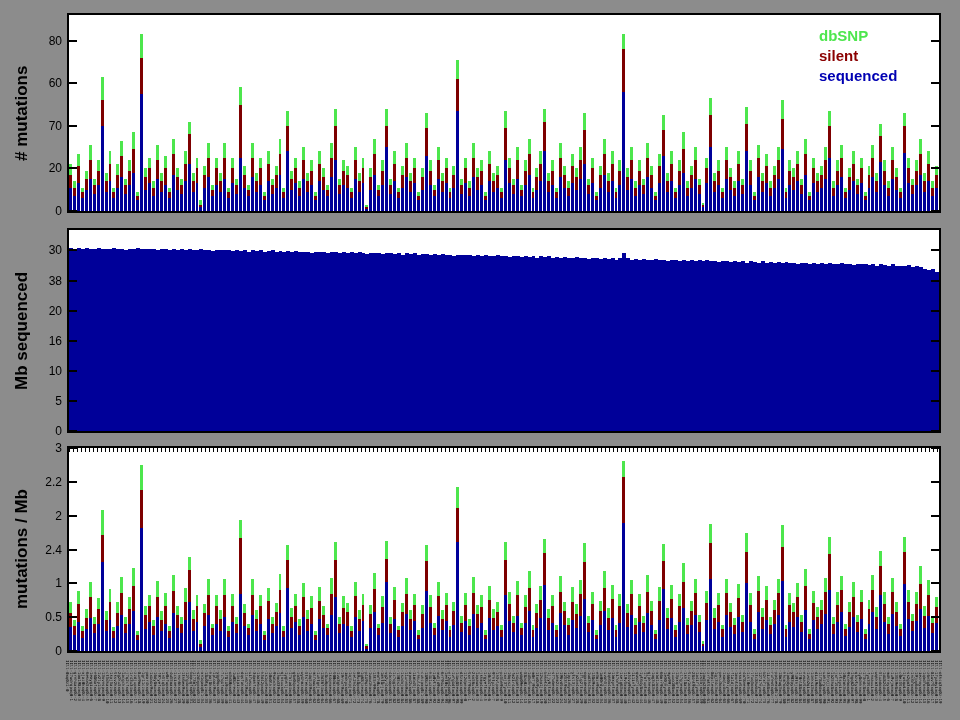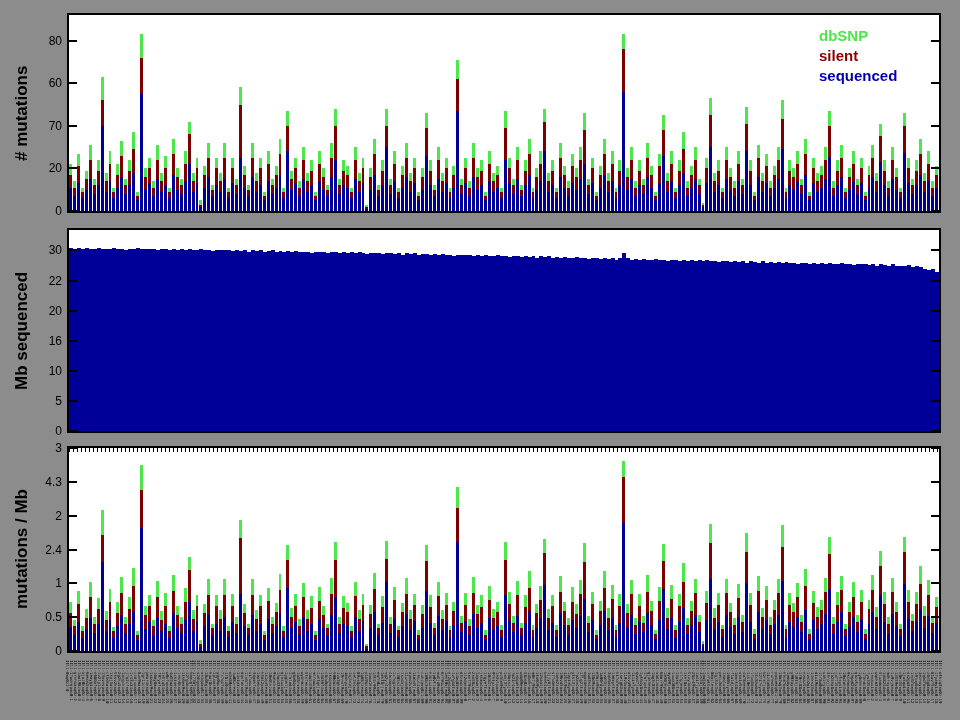--- a/index.html
+++ b/index.html
@@ -1832,21 +1832,21 @@
     <div class="tick r" style="top: calc(70.0599% - 1px);"></div>
     <div class="ticklab" style="top: 70.0599%;">10</div>
     <div class="tick l" style="top: calc(55.0898% - 1px);"></div>
     <div class="tick r" style="top: calc(55.0898% - 1px);"></div>
     <div class="ticklab" style="top: 55.0898%;">16</div>
     <div class="tick l" style="top: calc(40.1198% - 1px);"></div>
     <div class="tick r" style="top: calc(40.1198% - 1px);"></div>
     <div class="ticklab" style="top: 40.1198%;">20</div>
     <div class="tick l" style="top: calc(25.1497% - 1px);"></div>
     <div class="tick r" style="top: calc(25.1497% - 1px);"></div>
-    <div class="ticklab" style="top: 25.1497%;">22</div>
+    <div class="ticklab" style="top: 25.1497%;">38</div>
     <div class="tick l" style="top: calc(10.1796% - 1px);"></div>
     <div class="tick r" style="top: calc(10.1796% - 1px);"></div>
     <div class="ticklab" style="top: 10.1796%;">30</div>
   </div>
 <div class="panel" id="panel-bot">
     <div class="bars">
       <div class="col gap">
         <div style="height: 12.0614%; background: rgb(0, 0, 153);"></div>
         <div style="height: 6.57895%; background: rgb(125, 0, 0);"></div>
         <div style="height: 5.48246%; background: rgb(77, 230, 77);"></div>
@@ -2957,21 +2957,21 @@
     <div class="tick r" style="top: calc(66.6667% - 1px);"></div>
     <div class="ticklab" style="top: 66.6667%;">1</div>
     <div class="tick l" style="top: calc(50% - 1px);"></div>
     <div class="tick r" style="top: calc(50% - 1px);"></div>
     <div class="ticklab" style="top: 50%;">2.4</div>
     <div class="tick l" style="top: calc(33.3333% - 1px);"></div>
     <div class="tick r" style="top: calc(33.3333% - 1px);"></div>
     <div class="ticklab" style="top: 33.3333%;">2</div>
     <div class="tick l" style="top: calc(16.6667% - 1px);"></div>
     <div class="tick r" style="top: calc(16.6667% - 1px);"></div>
-    <div class="ticklab" style="top: 16.6667%;">4.3</div>
+    <div class="ticklab" style="top: 16.6667%;">2.2</div>
     <div class="tick l" style="top: calc(0% - 1px);"></div>
     <div class="tick r" style="top: calc(0% - 1px);"></div>
     <div class="ticklab" style="top: 0%;">3</div>
     <div class="denseticks"></div>
   </div>
 
 <div class="legend">
   <div class="legend-item" style="color: rgb(77, 230, 77);">dbSNP</div>
   <div class="legend-item" style="color: rgb(139, 0, 0);">silent</div>
   <div class="legend-item" style="color: rgb(0, 0, 179);">sequenced</div>

